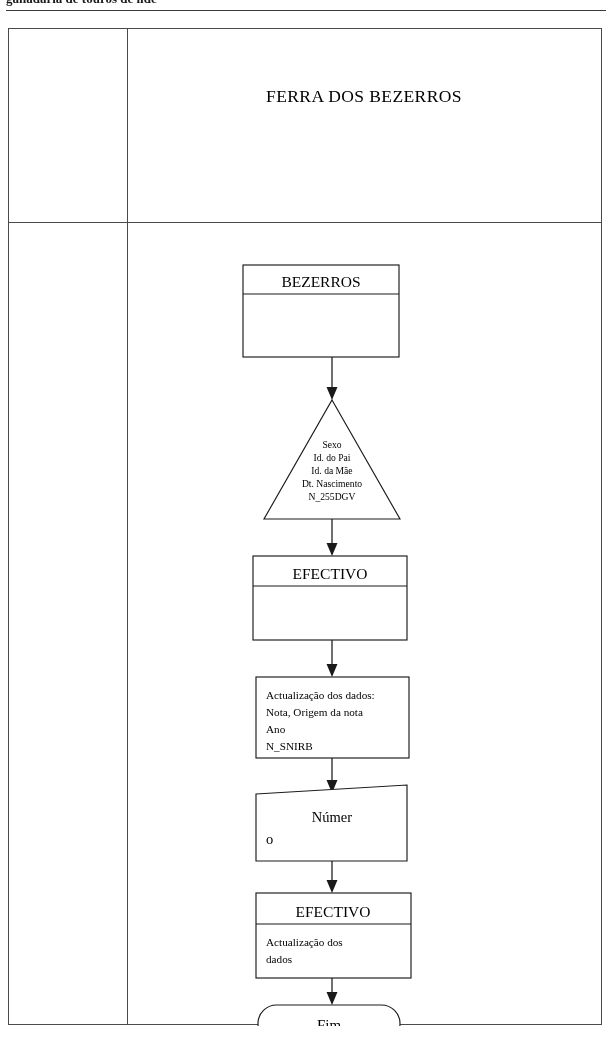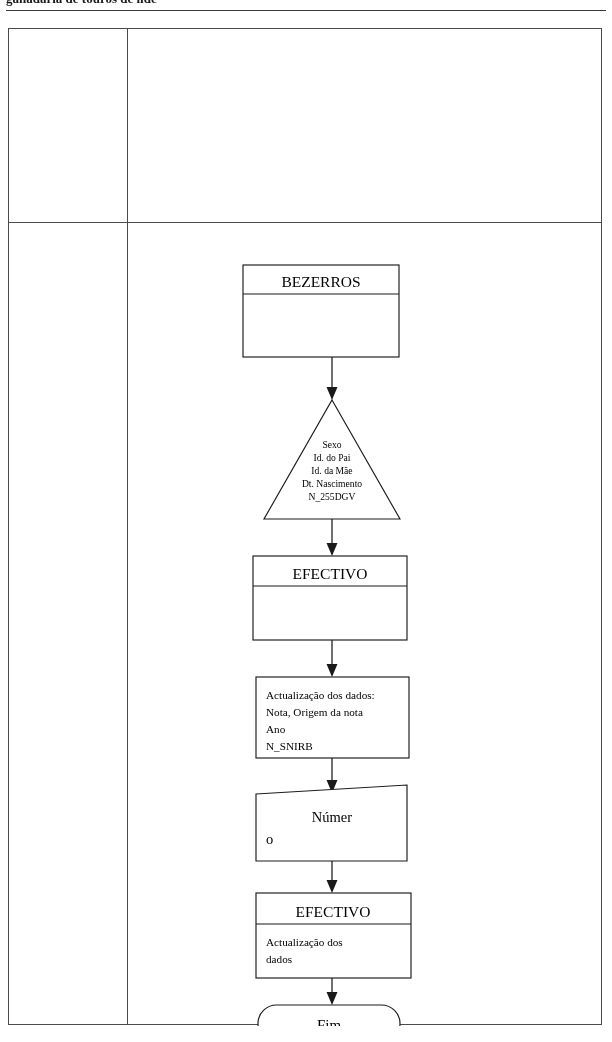--- a/index.html
+++ b/index.html
@@ -130,20 +130,23 @@
 <body>
 
 <div class="running-header">ganadaria de touros de lide</div>
 <div class="header-rule"></div>
 
 <div class="doc-table">
 
   <div class="col-divider"></div>
   <div class="row-divider"></div>
 
+  <div class="title-cell">
+    <div class="chart-title">FERRA DOS BEZERROS</div>
+  </div>
 
   <div class="flow-area">
     <svg class="flow-svg" width="476" height="804" viewBox="0 0 476 804">
 
       <g>
         <rect class="shape-fill" x="116" y="43" width="156" height="92"></rect>
         <line class="shape-stroke" x1="116" y1="72" x2="272" y2="72"></line>
         <text class="t-entity-title" x="194" y="65" text-anchor="middle">BEZERROS</text>
       </g>
 

